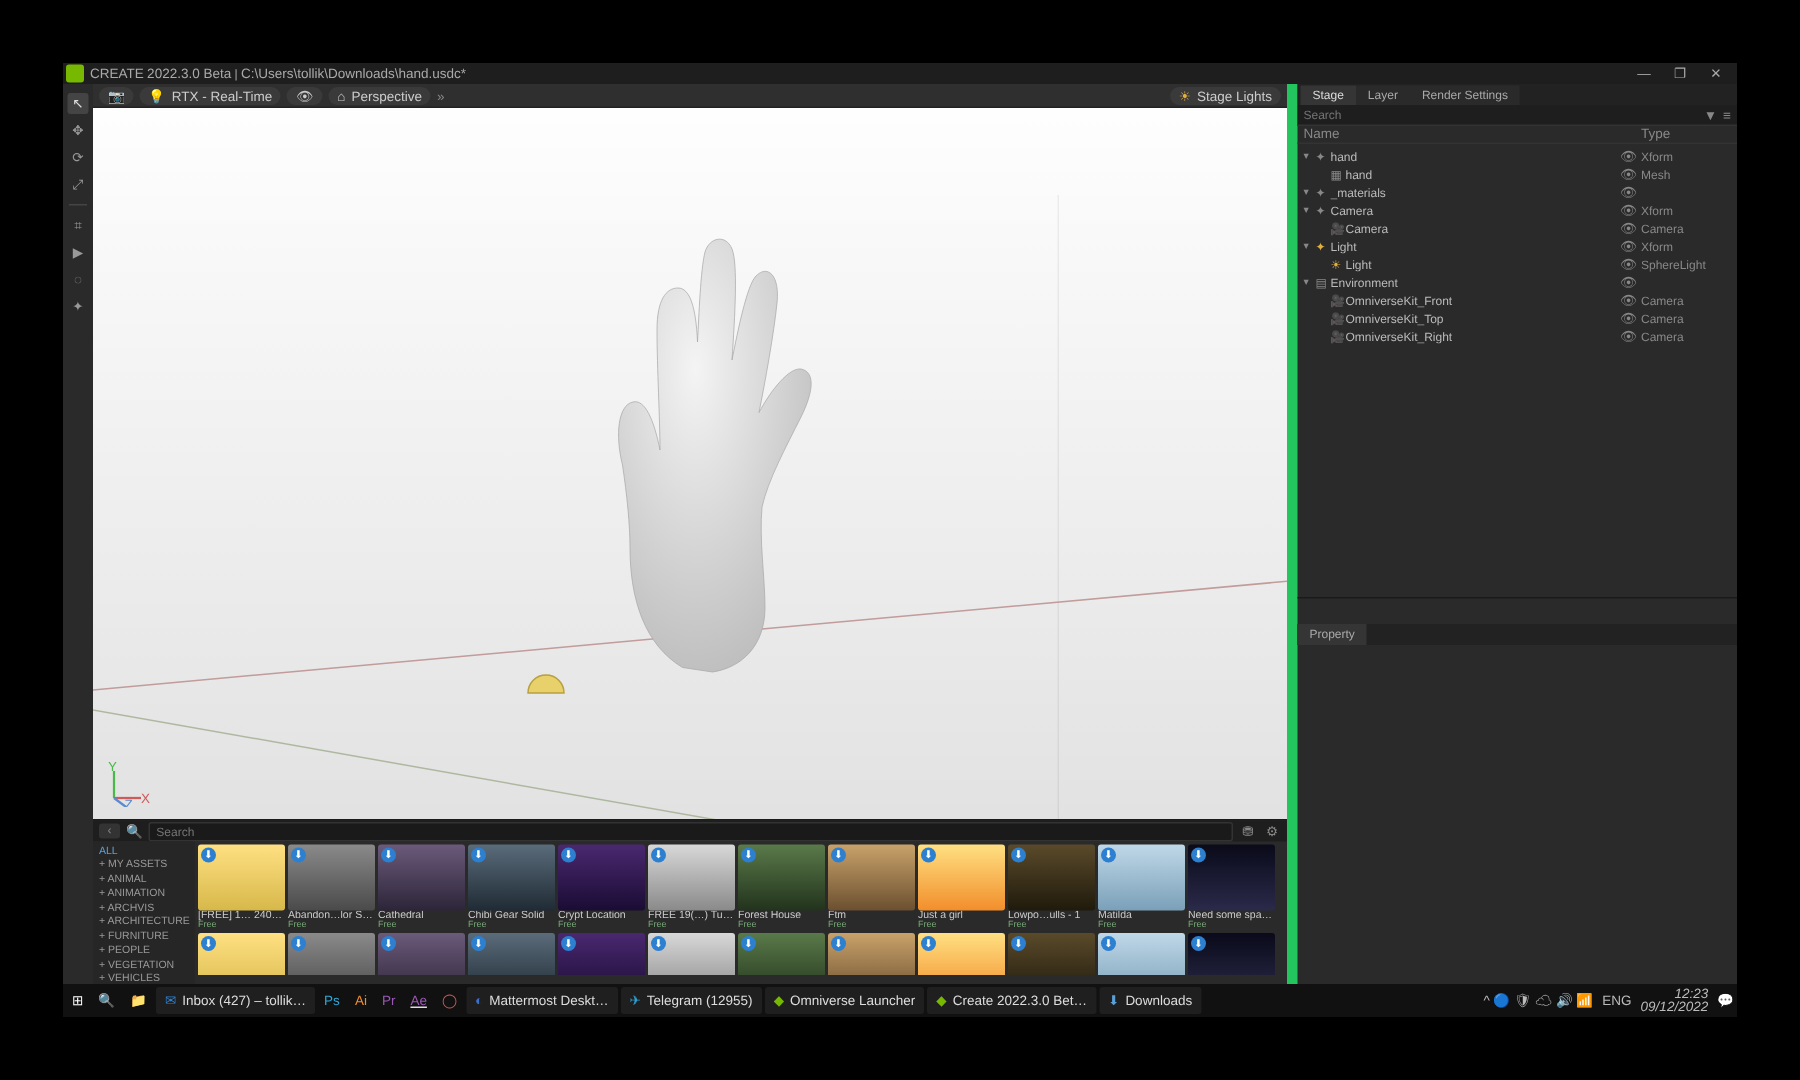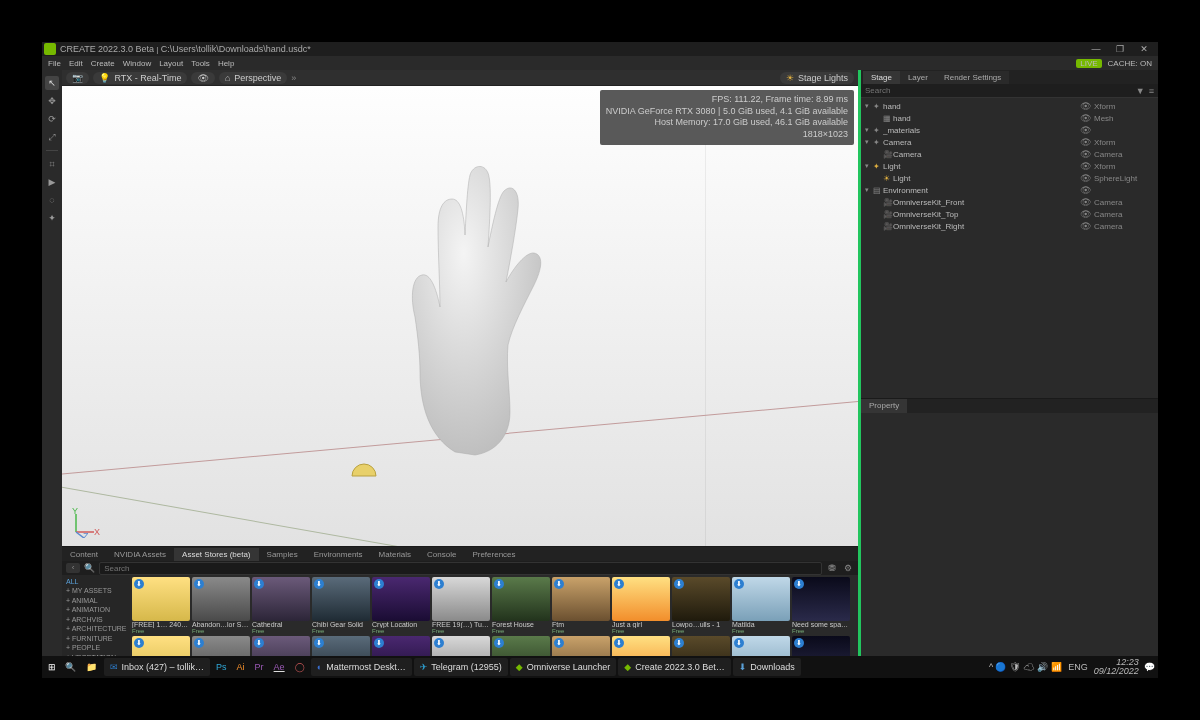--- a/index.html
+++ b/index.html
@@ -31,42 +31,42 @@
   .stage-lights-pill { display:flex; align-items:center; gap:4px;}
   .stage-lights-pill .bulb { color:#e0b040;}
 
   .viewport { flex:1; background:linear-gradient(to bottom,#fefefe,#e2e2e2); position:relative; overflow:hidden;}
   .floor-line { position:absolute; height:1px; background:#c29b9b; }
   .stats { position:absolute; top:4px; right:4px; background:rgba(60,60,60,0.85); color:#ccc; font-size:7px; padding:4px 6px; border-radius:2px; text-align:right; line-height:1.3;}
   .axis-gizmo { position:absolute; left:8px; bottom:8px; width:30px; height:30px;}
   .hand-svg { position:absolute; left:50%; top:48%; transform:translate(-50%,-50%); }
   .light-gizmo { position:absolute; left:288px; top:372px; width:28px; height:20px;}
 
-  .right-panel { width:300px; background:#2a2a2a; display:flex; flex-direction:column; border-left:3px solid #22c55e;}
+  .right-panel { width:300px; background:#2a2a2a; display:flex; flex-direction:column; border-left:7px solid #22c55e;}
   .panel-tabs { height:14px; display:flex; align-items:end; gap:0; background:#222; padding-left:2px;}
   .panel-tab { padding:2px 8px; font-size:8px; color:#aaa; background:#2a2a2a;}
   .panel-tab.active { background:#353535; color:#ddd;}
   .stage-search { height:14px; background:#1e1e1e; margin:0; display:flex; align-items:center; padding:0 4px; color:#777; font-size:8px; border-bottom:1px solid #333;}
   .stage-search input { flex:1; background:transparent; border:none; color:#ccc; font-size:8px; outline:none;}
   .stage-cols { height:12px; display:flex; font-size:8px; color:#888; padding:0 4px; border-bottom:1px solid #333;}
   .stage-cols .c1 { flex:1;}
   .stage-cols .cvis { width:14px;}
   .stage-cols .ctype { width:60px;}
   .stage-tree { flex:0 0 auto; overflow:auto; max-height:210px; padding:2px 0;}
   .tree-row { display:flex; align-items:center; height:12px; padding:0 4px; color:#bbb;}
   .tree-indent { display:inline-block; }
   .tree-expand { width:8px; color:#888; font-size:7px;}
   .prim-icon { width:10px; color:#888; font-size:8px;}
   .prim-icon.light { color:#e0b040;}
   .tree-label { flex:1; font-size:8px; overflow:hidden; text-overflow:ellipsis; white-space:nowrap;}
   .vis-dot { width:14px; color:#888; font-size:9px;}
   .type-col { width:60px; color:#888; font-size:8px;}
   .stage-fill { flex:1;}
   .property-panel { height:280px; border-top:1px solid #1a1a1a;}
-  .property-tabs { height:14px; display:flex; background:#222;}
+  .property-tabs { height:14px; display:flex; background:#222;margin-top:17px;}
   .property-tabs .panel-tab { background:#353535;}
 
   .asset-panel { height:120px; background:#2a2a2a; border-top:1px solid #1a1a1a; display:flex; flex-direction:column;}
   .asset-tabs { height:14px; display:flex; align-items:end; background:#222;}
   .asset-tabs .tab { padding:2px 8px; font-size:8px; color:#999;}
   .asset-tabs .tab.active { background:#353535; color:#ddd;}
   .asset-toolbar { height:14px; background:#1e1e1e; display:flex; align-items:center; padding:0 4px; gap:4px;}
   .asset-toolbar .back { width:14px; height:10px; background:#333; border-radius:2px; color:#888; text-align:center; font-size:8px;}
   .asset-toolbar input { flex:1; background:#1a1a1a; border:1px solid #333; color:#ccc; font-size:8px; padding:1px 14px 1px 4px; border-radius:2px; outline:none;}
   .asset-toolbar .funnel, .asset-toolbar .gear { color:#888; width:12px; text-align:center;}
@@ -105,33 +105,20 @@
     <span>CREATE</span>&nbsp;
     <span>2022.3.0 Beta</span>&nbsp;|&nbsp;
     <span>C:\Users\tollik\Downloads\hand.usdc*</span>
     <div class="win-controls">
       <span>—</span>
       <span>❐</span>
       <span>✕</span>
     </div>
   </div>
 
-  <div class="menubar">
-    <span>File</span>
-    <span>Edit</span>
-    <span>Create</span>
-    <span>Window</span>
-    <span>Layout</span>
-    <span>Tools</span>
-    <span>Help</span>
-    <div class="right">
-      <span class="live-pill">LIVE</span>
-      <span class="cache-pill">CACHE: ON</span>
-    </div>
-  </div>
 
   <div class="body-row">
 
     <div class="left-toolbar">
       <div class="tool-btn active">↖</div>
       <div class="tool-btn">✥</div>
       <div class="tool-btn">⟳</div>
       <div class="tool-btn">⤢</div>
       <div class="tool-sep"></div>
       <div class="tool-btn">⌗</div>
@@ -191,39 +178,23 @@
             C146 210 150 235 150 255 C150 280 135 295 115 298 Z"></path>
         </svg>
         <svg class="axis-gizmo" viewBox="0 0 30 30">
           <line x1="6" y1="24" x2="6" y2="6" stroke="#4ab84a" stroke-width="1.5"></line>
           <line x1="6" y1="24" x2="24" y2="24" stroke="#d05a5a" stroke-width="1.5"></line>
           <line x1="6" y1="24" x2="14" y2="30" stroke="#5a8ad0" stroke-width="1.5"></line>
           <text x="2" y="6" fill="#4ab84a" font-size="5">Y</text>
           <text x="24" y="27" fill="#d05a5a" font-size="5">X</text>
           <text x="13" y="31" fill="#5a8ad0" font-size="5">Z</text>
         </svg>
-        <div class="stats">
-          <div>FPS: 111.22, Frame time: 8.99 ms</div>
-          <div>NVIDIA GeForce RTX 3080 | 5.0 GiB used, 4.1 GiB available</div>
-          <div>Host Memory: 17.0 GiB used, 46.1 GiB available</div>
-          <div>1818×1023</div>
-        </div>
       </div>
 
       <div class="asset-panel">
-        <div class="asset-tabs">
-          <div class="tab">Content</div>
-          <div class="tab">NVIDIA Assets</div>
-          <div class="tab active">Asset Stores (beta)</div>
-          <div class="tab">Samples</div>
-          <div class="tab">Environments</div>
-          <div class="tab">Materials</div>
-          <div class="tab">Console</div>
-          <div class="tab">Preferences</div>
-        </div>
         <div class="asset-toolbar">
           <div class="back">‹</div>
           <span style="color:#777;">🔍</span>
           <input placeholder="Search" style="">
           <span class="funnel">⛃</span>
           <span class="gear">⚙</span>
         </div>
         <div class="asset-body">
           <div class="asset-cats">
             <div class="hdr">ALL</div>
@@ -400,20 +371,25 @@
       <div class="panel-tabs">
         <div class="panel-tab active">Stage</div>
         <div class="panel-tab">Layer</div>
         <div class="panel-tab">Render Settings</div>
       </div>
       <div class="stage-search">
         <input placeholder="Search" style="">
         <span style="color:#888;">▼</span>
         <span style="color:#888; margin-left:4px;">≡</span>
       </div>
+      <div class="stage-cols">
+        <div class="c1">Name</div>
+        <div class="cvis"></div>
+        <div class="ctype">Type</div>
+      </div>
       <div class="stage-tree" id="stage-tree">
           <div class="tree-row">
             <span class="tree-indent" style="width:0px"></span>
             <span class="tree-expand">▾</span>
             <span class="prim-icon ">✦</span>
             <span class="tree-label">hand</span>
             <span class="vis-dot">👁</span>
             <span class="type-col">Xform</span>
           </div>
           <div class="tree-row">

